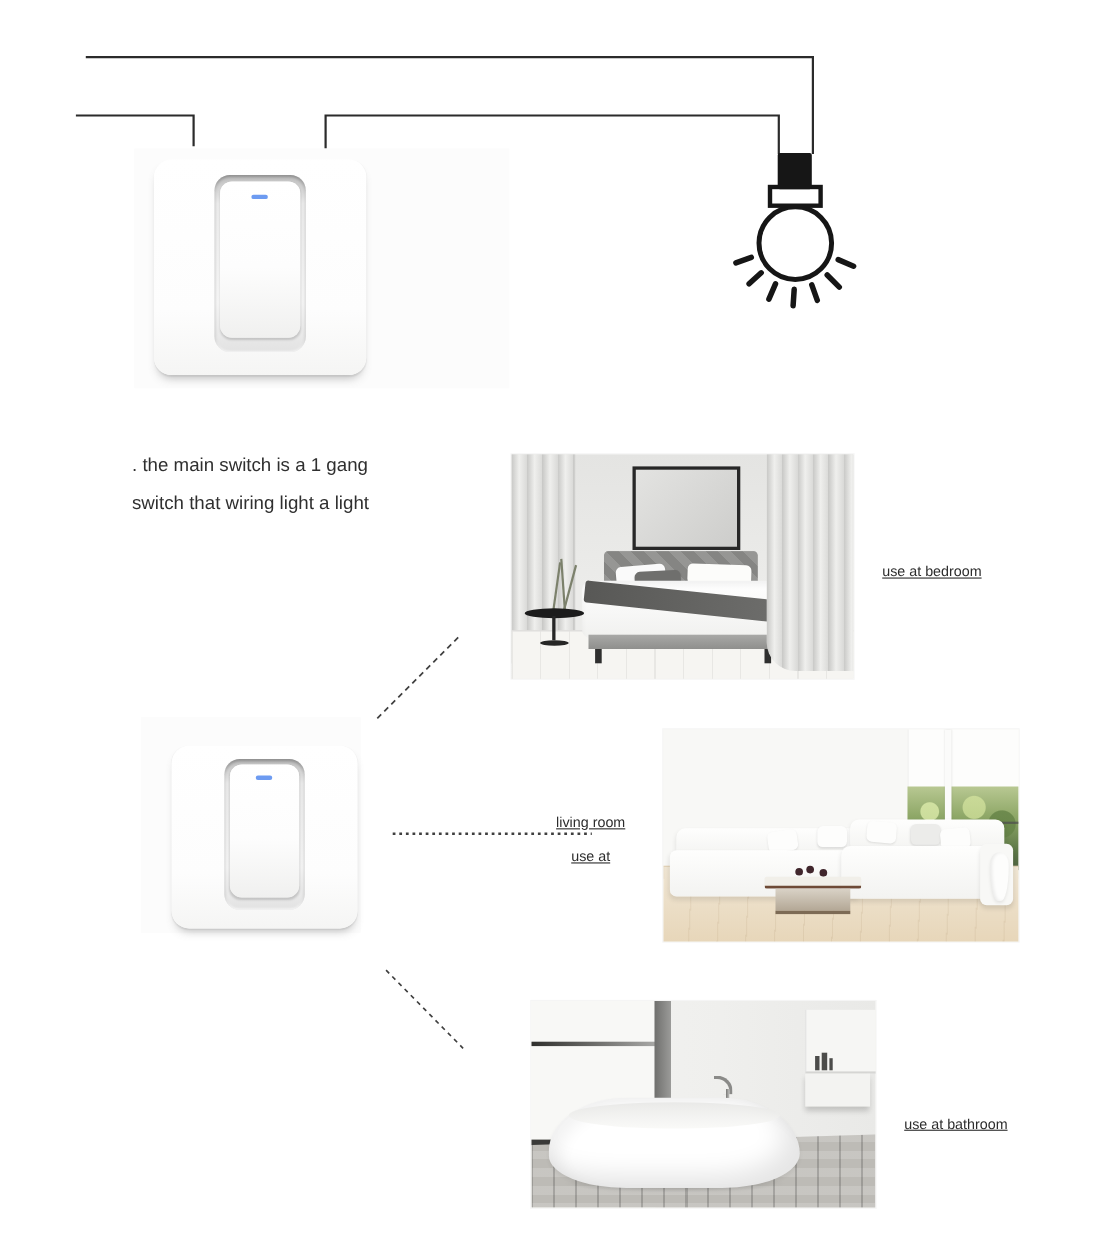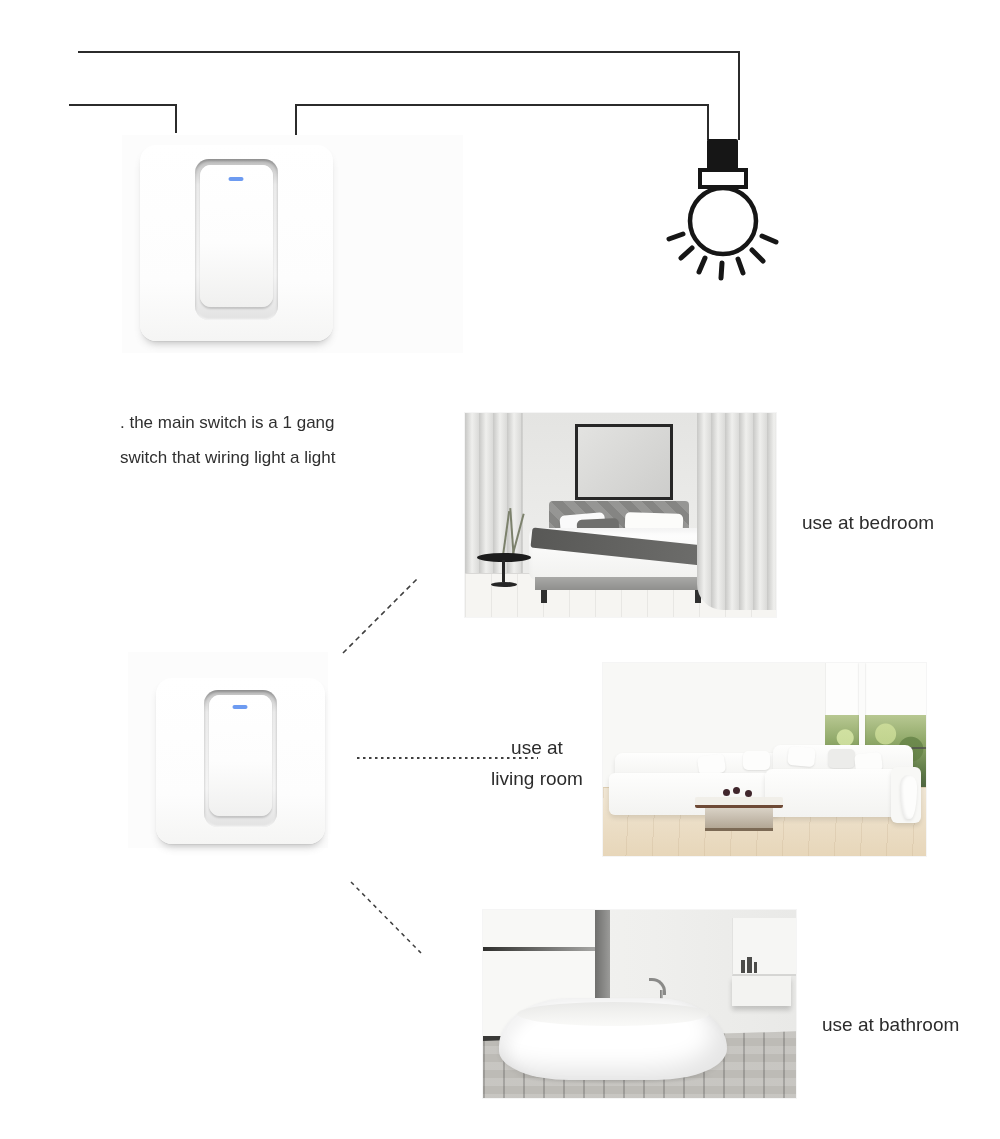--- a/index.html
+++ b/index.html
@@ -6,21 +6,21 @@
   #canvas{
     position:relative;width:1000px;height:1139px;margin:0 auto;
     background:#ffffff;overflow:hidden;
     font-family:"Liberation Sans", sans-serif;color:#2e2e2e;
   }
   .abs{position:absolute;}
   svg.overlay{position:absolute;left:0;top:0;width:1000px;height:1139px;}
 
   
   .caption{left:120px;top:405px;width:260px;font-size:17px;line-height:35px;color:#2f2f2f;}
-  .lbl{font-size:19px;color:#2c2c2c;white-space:nowrap;}
+  .lbl{font-size:13px;color:#2c2c2c;white-space:nowrap;text-decoration:underline;}
   .lbl-bedroom{left:802px;top:512px;}
   .lbl-living{left:462px;top:732px;width:150px;text-align:center;line-height:31px;white-space:nowrap;}
   .lbl-bath{left:822px;top:1014px;}
 
   
   .sw-bg{background:#fcfcfc;}
   .plate{
     background:linear-gradient(180deg,#ffffff 0%,#fdfdfd 70%,#f5f5f4 100%);
     border-radius:16px;
     box-shadow:0 1px 1px rgba(0,0,0,.05), 0 6px 9px -4px rgba(110,110,110,.45);
@@ -190,22 +190,22 @@
   <div class="abs sw-bg" style="left:128px;top:652px;width:200px;height:196px;"></div>
   <div class="abs plate" style="left:156px;top:678px;width:169px;height:166px;">
     <div class="recess">
       <div class="sw-btn">
         <div class="sw-led" style="background: rgb(109, 155, 241);"></div>
       </div>
     </div>
   </div>
 
   <div class="abs lbl lbl-living">
+    <div>living room</div>
     <div>use at</div>
-    <div>living room</div>
   </div>
 
   <div class="abs photo living">
     <div class="lv-window"></div>
     <div class="lv-green"></div>
     <div class="lv-rail"></div>
     <div class="lv-mullion"></div>
     <div class="lv-floor"></div>
     <div class="lv-sofa lv-back-l"></div>
     <div class="lv-sofa lv-back-r"></div>

